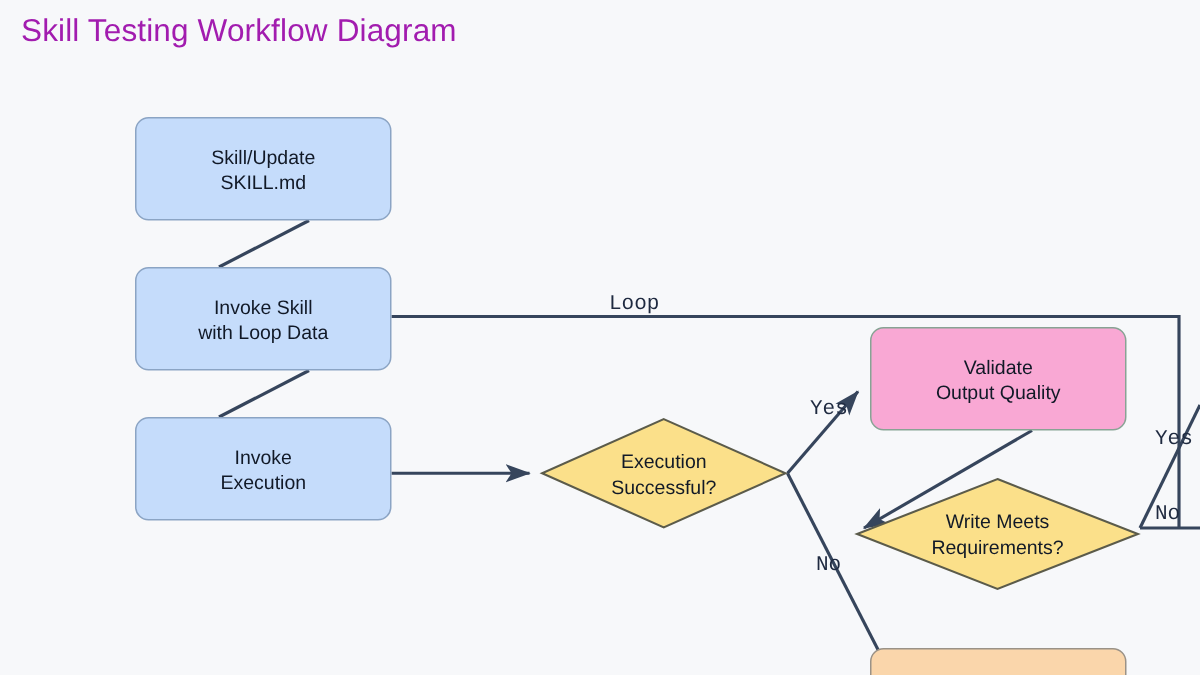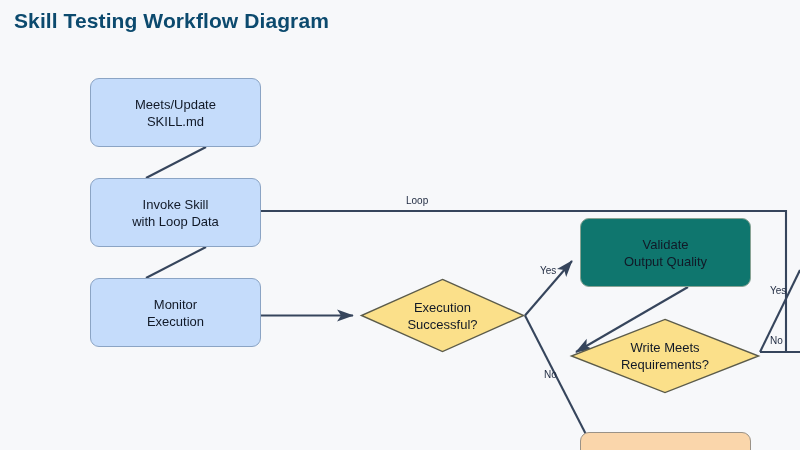--- a/index.html
+++ b/index.html
@@ -17,22 +17,22 @@
     position: relative;
     width: 800px;
     height: 450px;
     background: #f7f8fa;
   }
   #diagram-title {
     position: absolute;
     left: 14px;
     top: 9px;
     font-size: 21px;
-    font-weight: 700;
-    color: #0c4a6e;
+    font-weight: 400;
+    color: #a21caf;
     letter-spacing: 0.1px;
     white-space: nowrap;
   }
   svg#edges {
     position: absolute;
     left: 0;
     top: 0;
     width: 800px;
     height: 450px;
     overflow: visible;
@@ -47,21 +47,21 @@
     font-size: 13px;
     line-height: 17px;
     color: #111927;
     white-space: pre-line;
   }
   .node.proc {
     border-radius: 9px;
     border: 1.4px solid #8a9099;
   }
   .node.blue   { background: #c5dcfb; border-color: #8ba4c4; }
-  .node.green  { background: #0f766e; border-color: #88a394; }
+  .node.green  { background: #f9a8d4; border-color: #88a394; }
   .node.orange { background: #fad6ab; border-color: #9a9287; }
   .diamond-wrap {
     position: absolute;
   }
   .diamond-wrap svg {
     position: absolute;
     left: 0;
     top: 0;
     overflow: visible;
   }
@@ -76,23 +76,24 @@
     justify-content: center;
     text-align: center;
     font-size: 13px;
     line-height: 17px;
     color: #111927;
     white-space: pre-line;
     pointer-events: none;
   }
   .edge-label {
     position: absolute;
-    font-size: 10px;
+    font-size: 14px;
     color: #1f2a40;
     white-space: nowrap;
+    font-family: Liberation Mono, monospace;
   }
 </style>
 </head>
 <body>
 
 <div id="canvas">
 
   <div id="diagram-title">Skill Testing Workflow Diagram</div>
 
   <svg id="edges" viewBox="0 0 800 450">
@@ -117,27 +118,27 @@
       <path d="M 688,287 L 576,352" marker-end="url(#arrow)"></path>
 
       <path d="M 760,352 L 800,270"></path>
 
       <path d="M 760,352 L 800,352"></path>
 
       <path d="M 261,211 L 786,211 L 786,352"></path>
     </g>
   </svg>
 
-  <div class="node proc blue" style="left:90px; top:78px; width:171px; height:69px;">Meets/Update
+  <div class="node proc blue" style="left:90px; top:78px; width:171px; height:69px;">Skill/Update
 SKILL.md</div>
 
   <div class="node proc blue" style="left:90px; top:178px; width:171px; height:69px;">Invoke Skill
 with Loop Data</div>
 
-  <div class="node proc blue" style="left:90px; top:278px; width:171px; height:69px;">Monitor
+  <div class="node proc blue" style="left:90px; top:278px; width:171px; height:69px;">Invoke
 Execution</div>
 
   <div class="node proc green" style="left:580px; top:218px; width:171px; height:69px;">Validate
 Output Quality</div>
 
   <div class="node proc orange" style="left:580px; top:432px; width:171px; height:69px;"></div>
 
   <div class="diamond-wrap" style="left:360px; top:278px; width:165px; height:75px;">
     <svg width="165" height="75" viewBox="0 0 165 75">
       <polygon points="82.5,1.4 163.6,37.5 82.5,73.6 1.4,37.5" fill="#fbe08a" stroke="#5b5b4a" stroke-width="1.4"></polygon>

